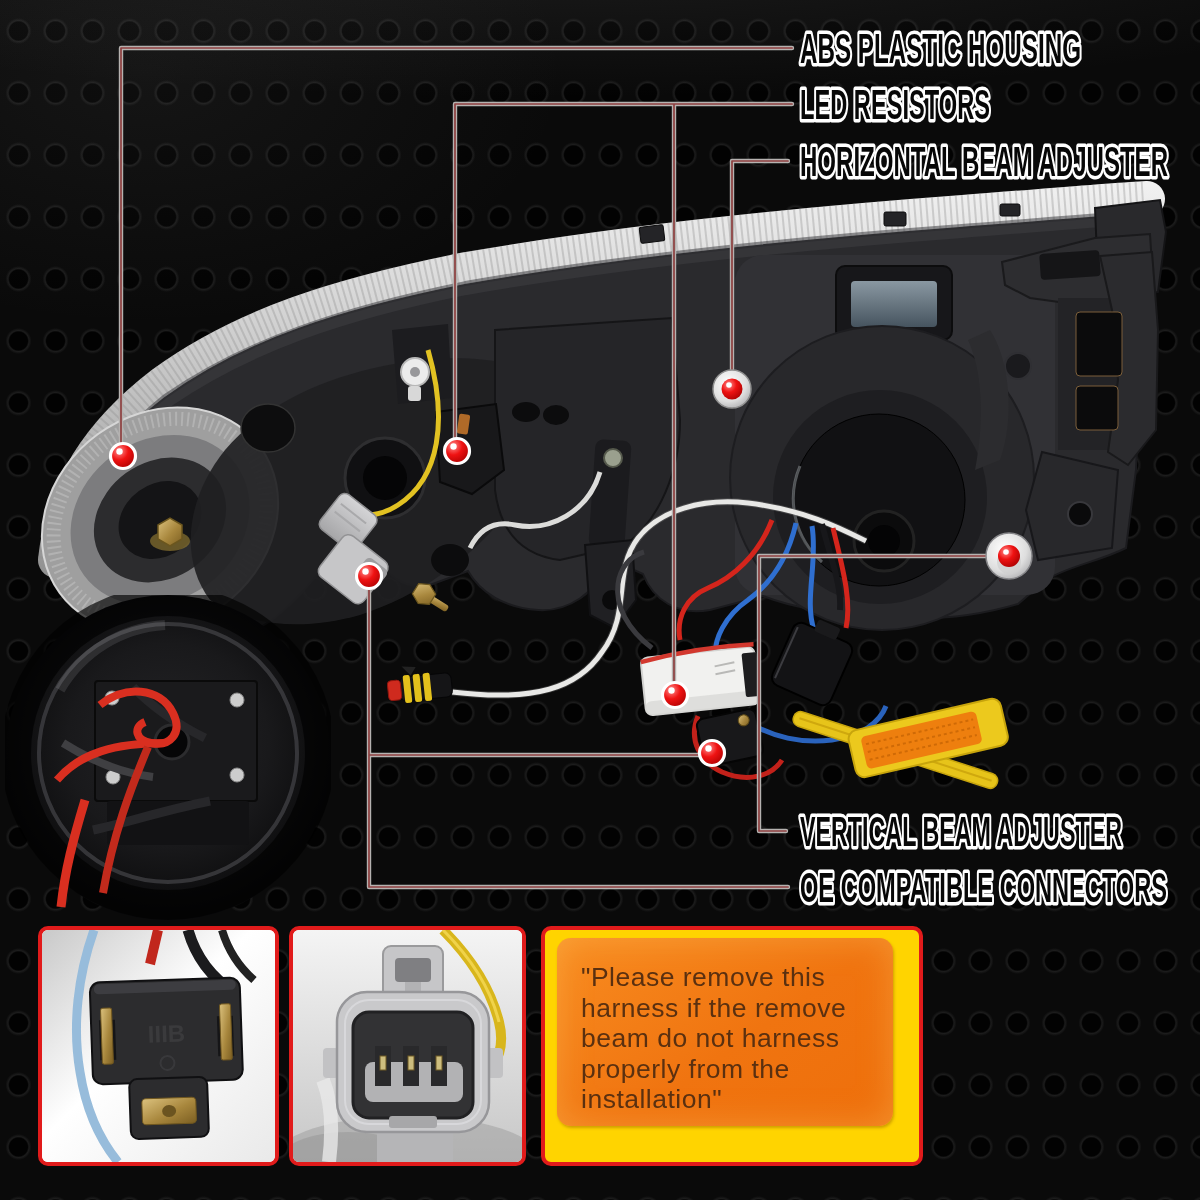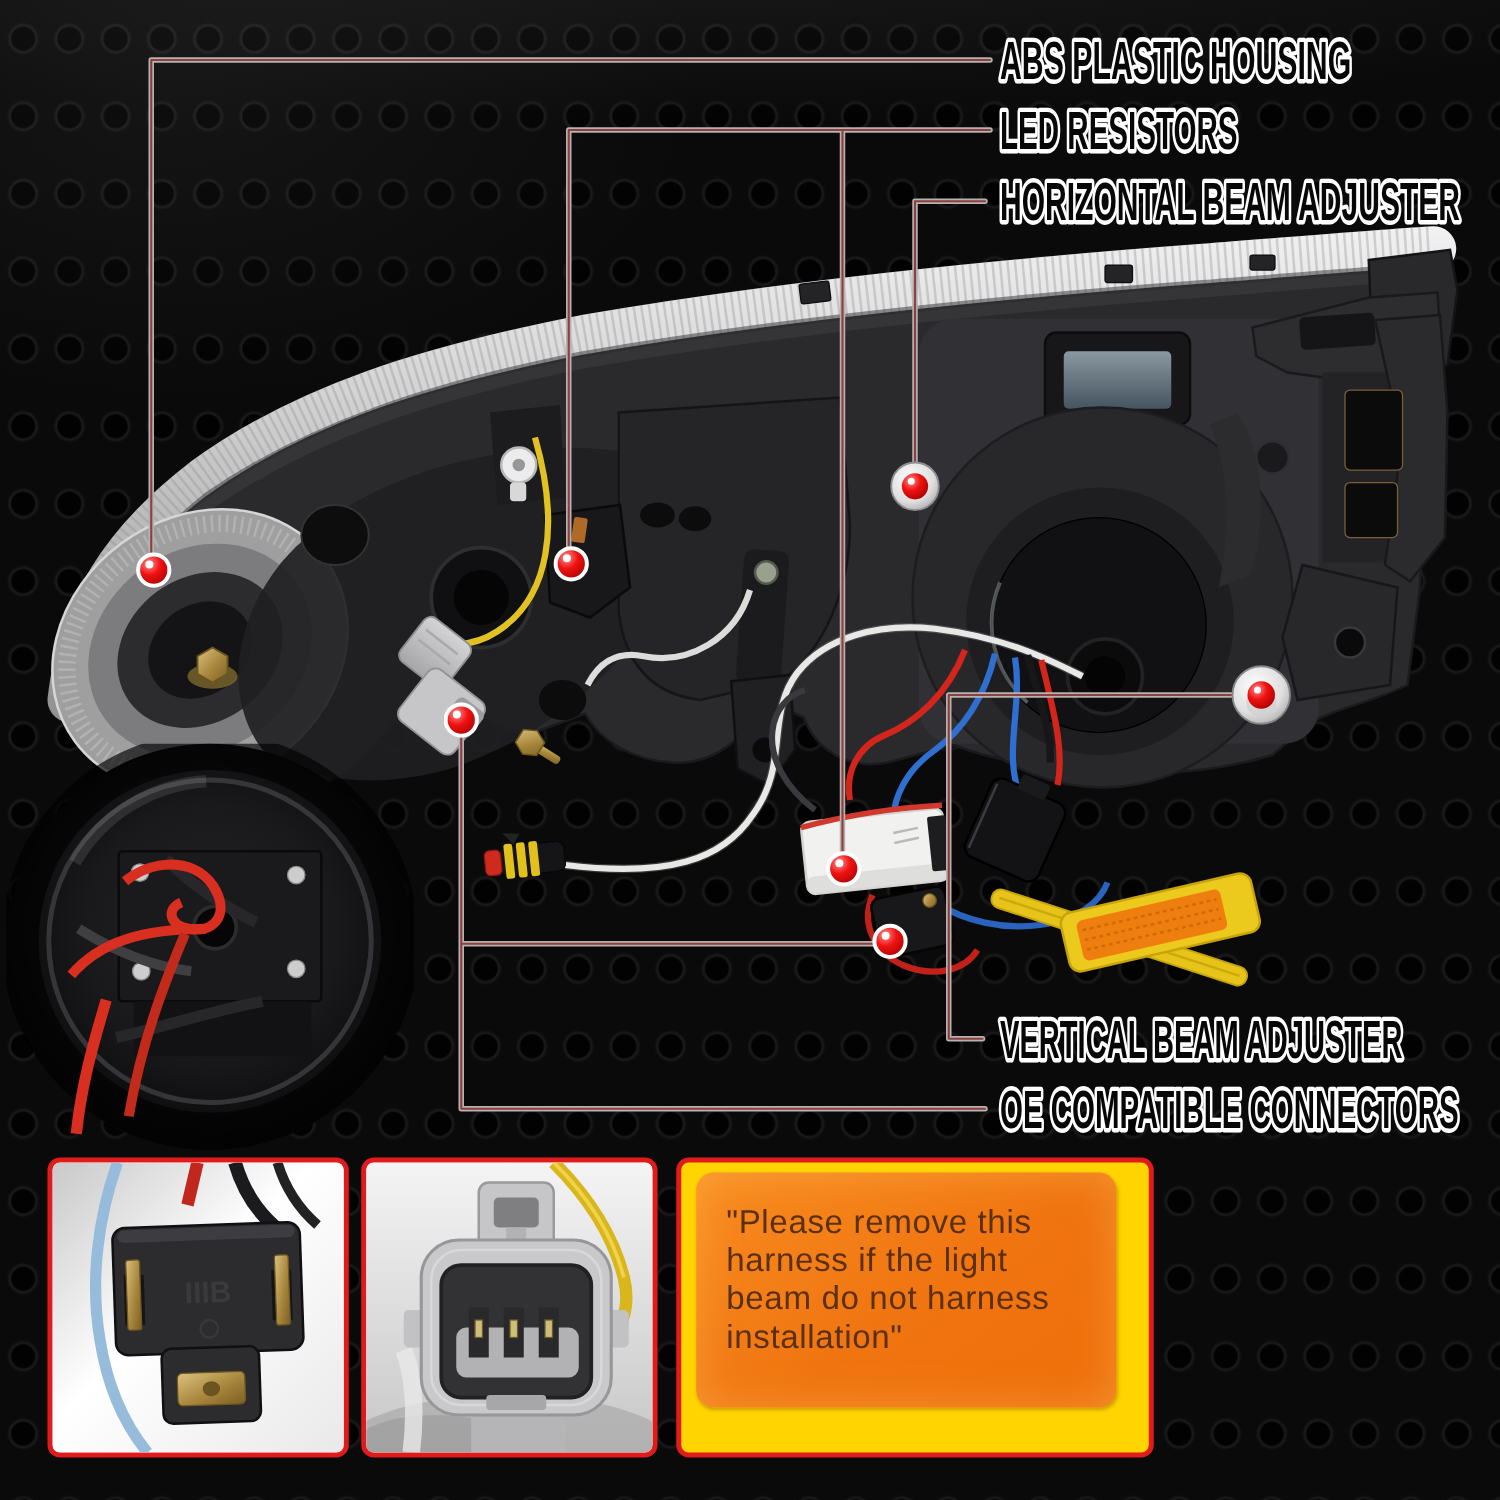--- a/index.html
+++ b/index.html
@@ -410,19 +410,20 @@
         </g>
         <rect x="96" y="186" width="48" height="12" rx="3" fill="#a7a7a9"></rect>
       </g>
     </svg>
   </div>
 
   <div class="panel" id="panel-warning">
     <div class="warn-sticker">
       <div class="warn-text">
         <div>"Please remove this</div>
-        <div>harness if the light</div>
+        <div>harness if the remove</div>
         <div>beam do not harness</div>
+        <div>properly from the</div>
         <div>installation"</div>
       </div>
     </div>
   </div>
 </div>
 
 </body></html>

